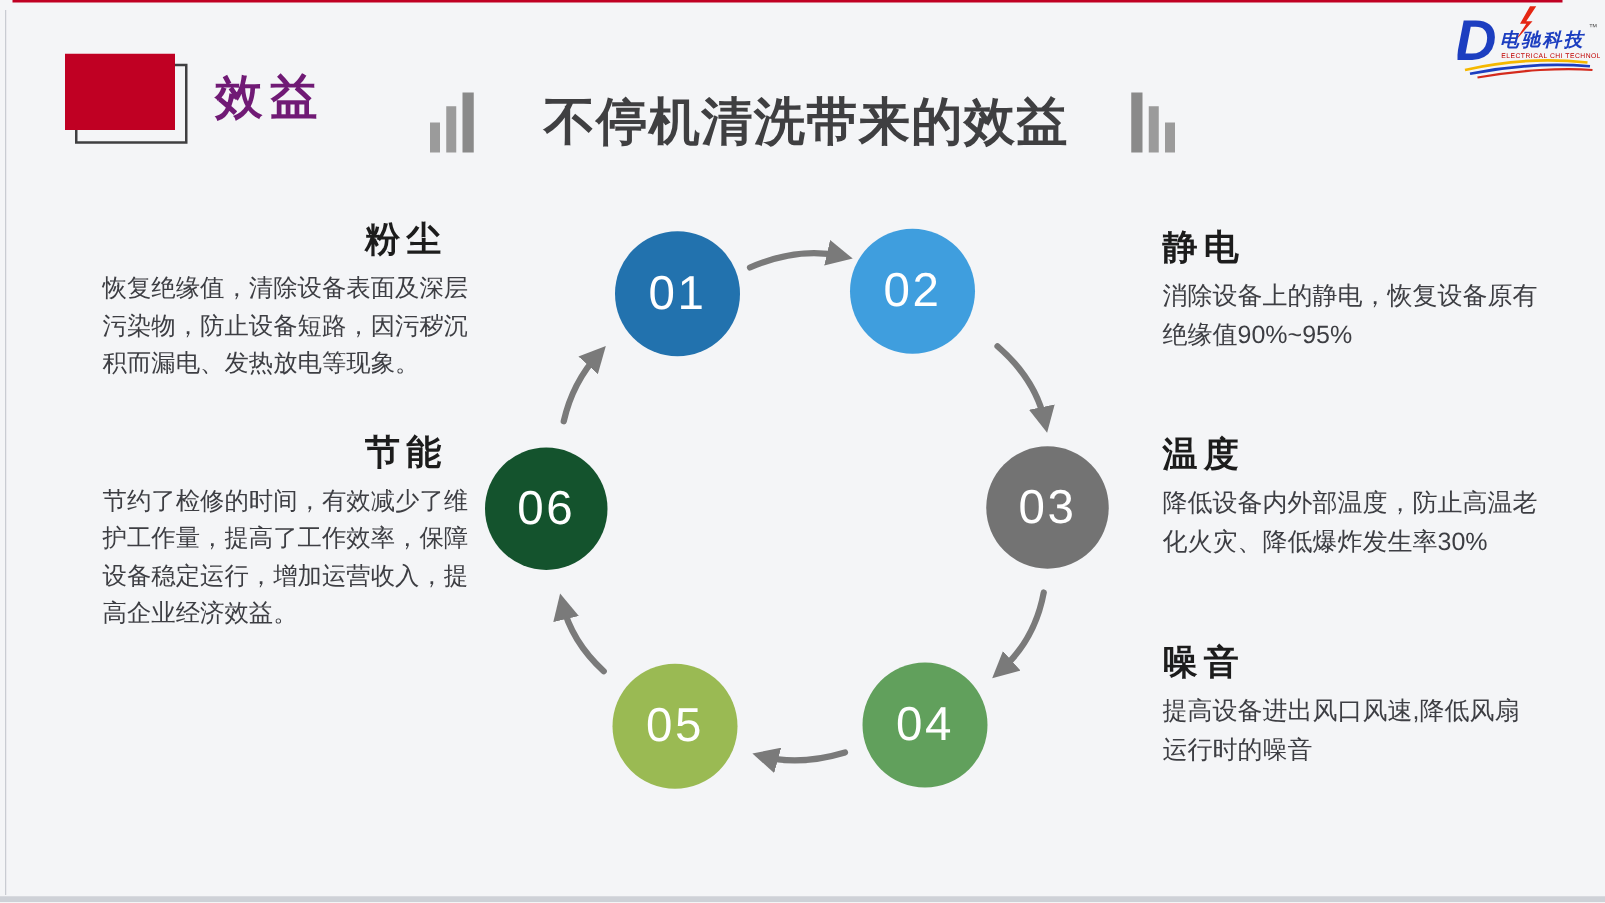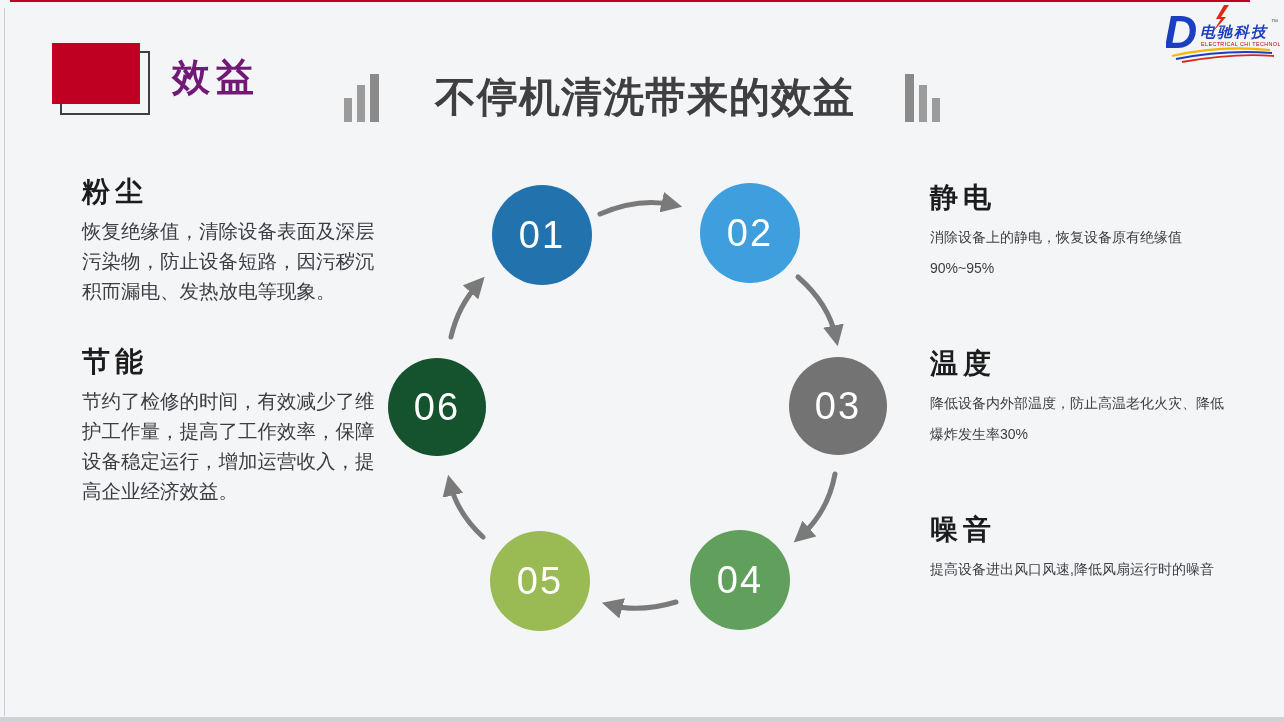--- a/index.html
+++ b/index.html
@@ -21,37 +21,37 @@
   .bL1{left:344px;top:98px;width:8px;height:24px;}
   .bL2{left:357px;top:85px;width:8px;height:37px;}
   .bL3{left:370px;top:74px;width:9px;height:48px;background:#8a8a8a;}
   .bR1{left:905px;top:74px;width:9px;height:48px;background:#8a8a8a;}
   .bR2{left:919px;top:85px;width:8px;height:37px;}
   .bR3{left:932px;top:98px;width:8px;height:24px;}
   
   .circle{position:absolute;width:100px;height:100px;border-radius:50%;display:flex;align-items:center;justify-content:center;
     color:#fff;font-size:38px;font-weight:400;letter-spacing:2px;}
   .c1{left:492px;top:185px;}
-  .c2{left:700px;top:183px;}
+  .c2{left:680px;top:183px;}
   .c3{left:789px;top:357px;width:98px;height:98px;}
   .c4{left:690px;top:530px;}
   .c5{left:490px;top:531px;}
   .c6{left:388px;top:358px;width:98px;height:98px;}
   .arrows{position:absolute;left:0;top:0;width:1284px;height:722px;pointer-events:none;}
   .arrows path.a{fill:none;stroke:#7a7a7a;stroke-width:5;stroke-linecap:round;}
   
   .blk{position:absolute;}
   .blk h3{margin:0;font-size:28px;line-height:36px;font-weight:700;color:#1c1c1c;letter-spacing:5px;}
   .blk p{margin:6px 0 0 0;font-size:19.5px;line-height:30px;color:#3d3e43;}
   .lblk{left:82px;width:296px;}
-  .lblk h3{text-align:left;padding-right:20px;}
+  .lblk h3{text-align:right;padding-right:20px;}
   .rblk{left:930px;width:300px;}
   .l1{top:174px;} .l2{top:344px;} .l3{top:512px;}
   .r1{top:180px;} .r2{top:346px;} .r3{top:512px;}
-  .rblk p{font-size:14px;line-height:31px;}
+  .rblk p{font-size:20px;line-height:31px;}
   
   .logo{position:absolute;left:1166px;top:4px;width:114px;height:60px;}
 </style>
 </head>
 <body>
 
 <div class="slide">
 
   <div class="top-line"></div>
   <div class="left-edge"></div>

